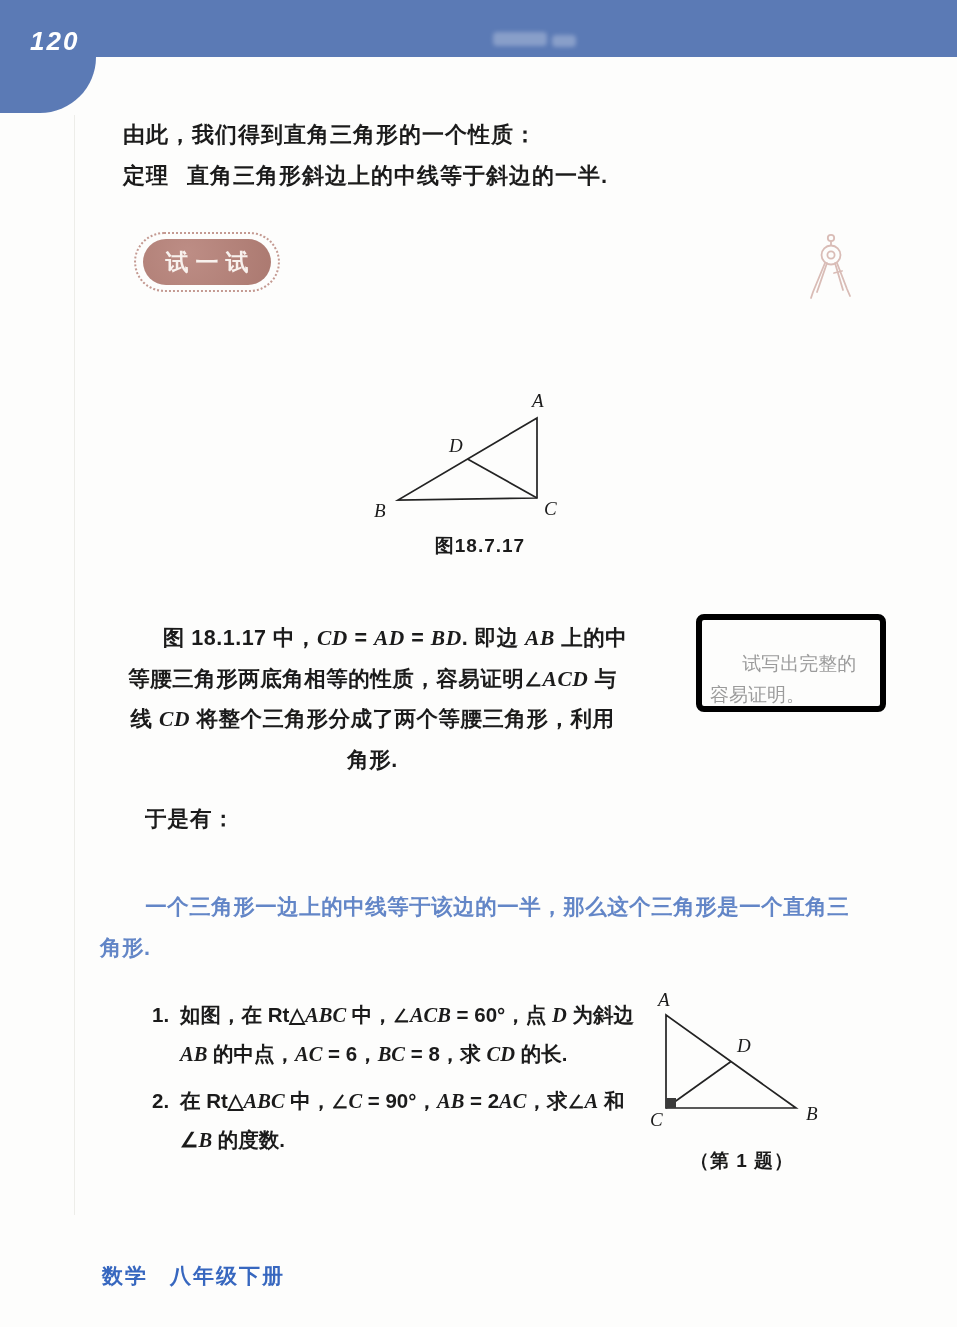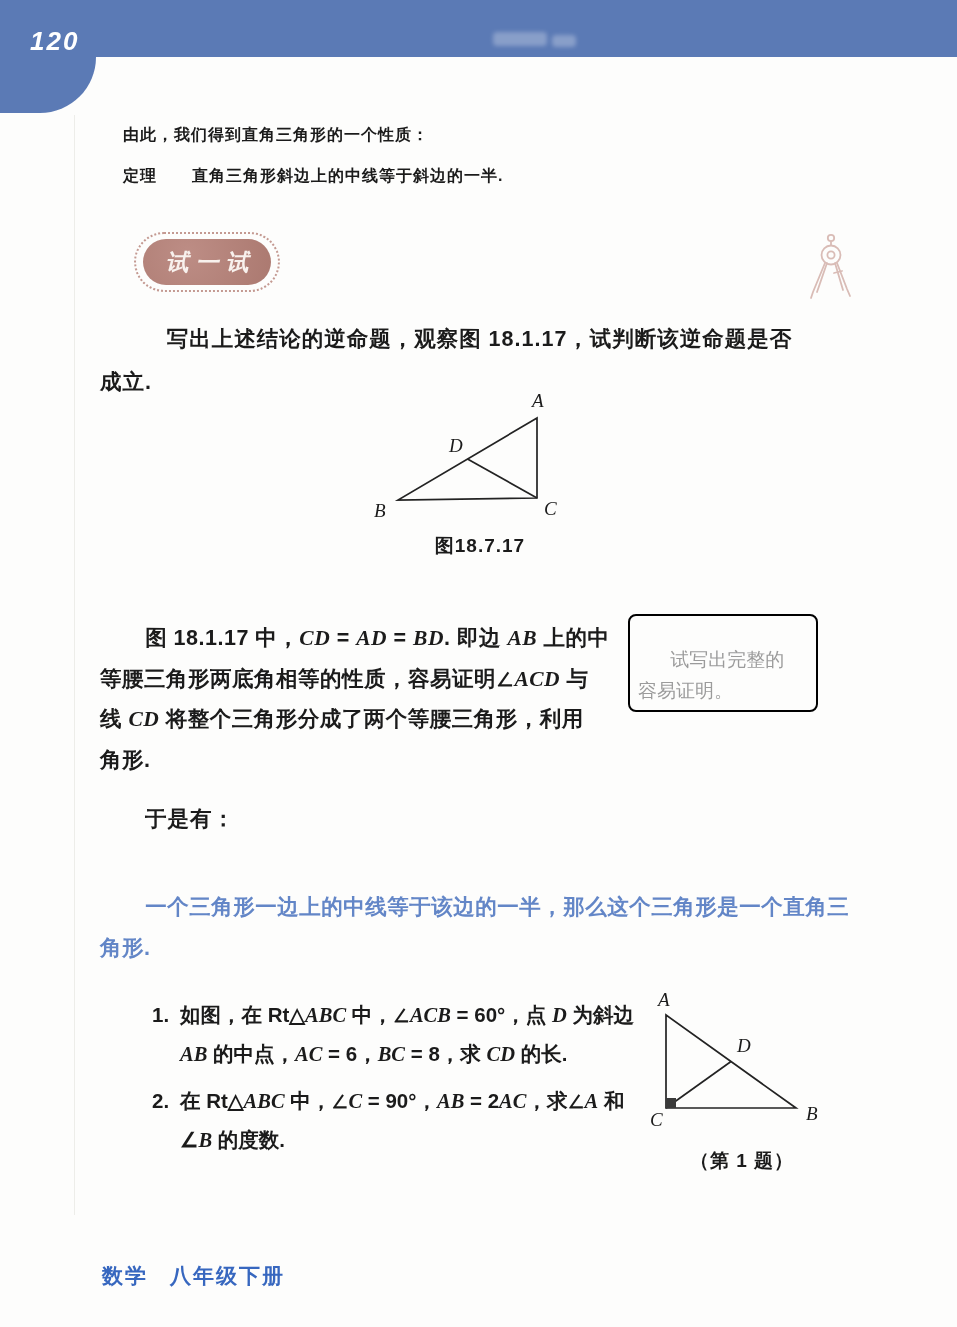--- a/index.html
+++ b/index.html
@@ -14,42 +14,42 @@
            letter-spacing:2px;font-style:italic;}
   .band-smudge{position:absolute;background:rgba(255,255,255,.28);filter:blur(2px);border-radius:4px;}
   .gutter{position:absolute;left:74px;top:115px;width:1px;height:1100px;background:rgba(190,190,175,.25);}
   
   .line{white-space:nowrap;}
   .indent-3{text-indent:3.1em;}
   .indent-2{text-indent:2.1em;}
   .indent-n{text-indent:1.7em;}
   .mi{font-family:"Liberation Serif",serif;font-style:italic;}
   
-  .intro{position:absolute;left:123px;top:114px;font-size:16px;font-weight:600;
+  .intro{position:absolute;left:123px;top:114px;font-size:22px;font-weight:600;
          line-height:41px;letter-spacing:1px;}
-  .theorem{font-weight:700;display:flex;gap:35px;}
+  .theorem{font-weight:700;display:flex;gap:18px;}
   
   .badge-outer{position:absolute;left:134px;top:232px;padding:5px 7px;border:2px dotted #c49a92;
                border-radius:38px;}
   .badge{width:128px;height:46px;border-radius:24px;display:flex;align-items:center;justify-content:center;
          background:radial-gradient(circle at 35% 30%, #bd8d85, #ab7970);
-         color:#f8f1ed;font-size:23px;font-weight:700;letter-spacing:7px;text-indent:7px;font-style:italic;}
+         color:#f8f1ed;font-size:23px;font-weight:700;letter-spacing:7px;text-indent:7px;}
   .compass{position:absolute;left:798px;top:230px;}
   
   .task{position:absolute;left:100px;top:318px;width:790px;font-size:21.5px;font-weight:600;
         line-height:43px;letter-spacing:1px;}
   
   .fig1{position:absolute;left:330px;top:390px;width:300px;}
   .fig-caption{margin-top:4px;text-align:center;font-size:19px;font-weight:700;letter-spacing:1px;}
   .fig-label{font-family:"Liberation Serif",serif;font-style:italic;font-size:19px;fill:#1b1b1b;}
   
   .analysis{position:absolute;left:100px;top:618px;width:545px;font-size:21.5px;font-weight:600;
-            line-height:40.5px;letter-spacing:.5px;}
+            line-height:40.5px;letter-spacing:.5px;text-align:center;}
   
-  .note{position:absolute;left:628px;top:614px;width:190px;height:98px;border:2px solid #000000;
+  .note{position:absolute;left:696px;top:614px;width:190px;height:98px;border:6px solid #000000;
         border-radius:8px;color:#9b9b9b;font-size:19px;line-height:31px;padding:28px 0 0 8px;
         box-sizing:border-box;}
   
   .thus{position:absolute;left:100px;top:804px;font-size:21.5px;font-weight:700;padding-left:45px;
         letter-spacing:1px;}
   .conclusion{position:absolute;left:100px;top:842px;width:790px;font-size:21.5px;font-weight:600;
               line-height:41px;letter-spacing:.5px;color:#6386c7;margin-top:45px;}
   
   .exercises{position:absolute;left:152px;top:996px;font-size:20.5px;font-weight:600;}
   .ex-item{display:flex;align-items:flex-start;}
@@ -93,24 +93,20 @@
       <circle cx="33" cy="25" r="9.5"></circle>
       <circle cx="33" cy="25" r="3.6"></circle>
       <path d="M27,33 L15,62 L13,68"></path>
       <path d="M29,33 L19,62"></path>
       <path d="M39,33 L49,59 L52,66"></path>
       <path d="M37,33 L45,60"></path>
       <line x1="36" y1="43" x2="44" y2="41"></line>
     </svg>
   </div>
 
-  <div class="task">
-    <div class="line indent-3"><span>写出上述结论的逆命题，观察图 18.1.17，试判断该逆命题是否</span></div>
-    <div class="line"><span>成立.</span></div>
-  </div>
 
   <div class="fig1">
     <svg width="300" height="135" viewBox="0 0 300 135">
       <g stroke="#232323" stroke-width="1.7" fill="none">
         <polygon points="207,28 68,110 207,108"></polygon>
         <line x1="137.5" y1="69" x2="207" y2="108"></line>
       </g>
       <text class="fig-label" x="202" y="17">A</text>
       <text class="fig-label" x="44" y="127">B</text>
       <text class="fig-label" x="214" y="125">C</text>

